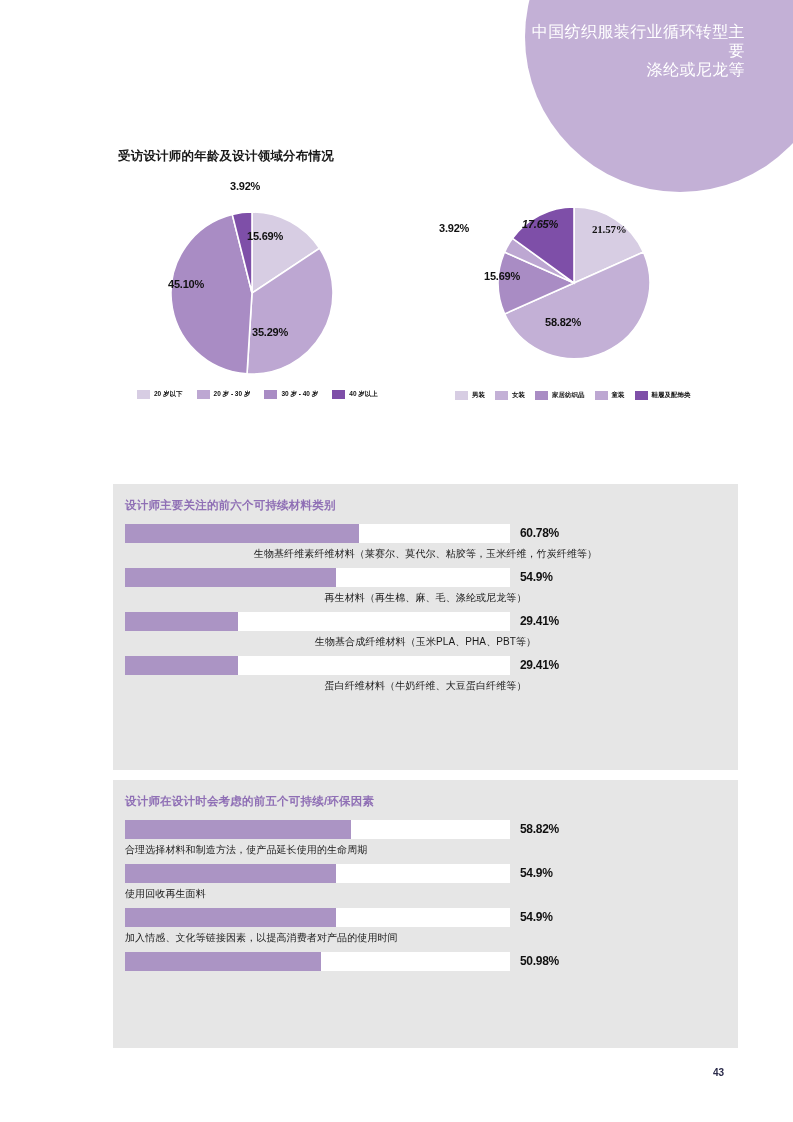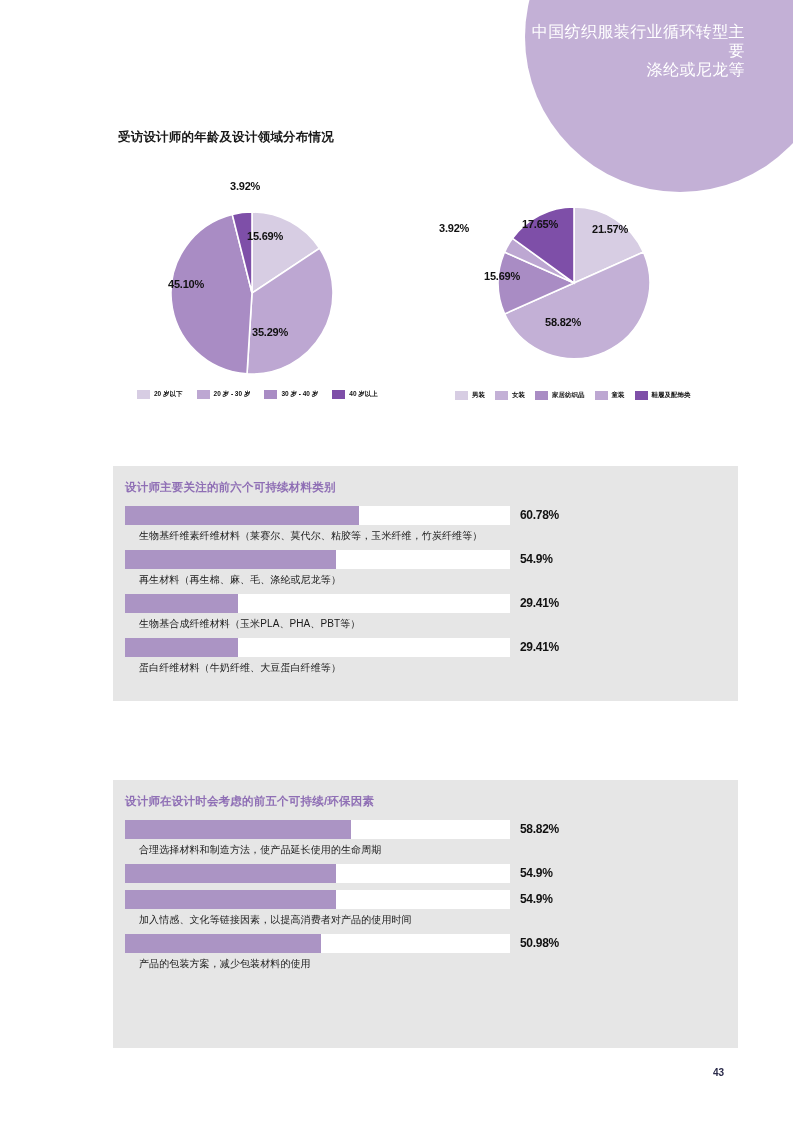--- a/index.html
+++ b/index.html
@@ -26,21 +26,21 @@
     width:220px;
     text-align:right;
     color:#ffffff;
     font-size:16px;
     line-height:19px;
     letter-spacing:.4px;
   }
   
   .section-title{
     position:absolute;
-    left:118px;top:129px;
+    left:118px;top:148px;
     font-size:12.5px;
     font-weight:600;
     color:#1a1a1a;
     letter-spacing:.2px;
   }
   
   .pie-wrap{position:absolute;}
   .pie-wrap.left{left:130px;top:178px;width:290px;height:230px;}
   .pie-wrap.right{left:440px;top:178px;width:300px;height:230px;}
   .pie-svg{display:block;}
@@ -64,21 +64,21 @@
   .legend.right .legend-item{margin-right:10px;}
   .sw{width:13px;height:9px;margin-right:4px;display:inline-block;}
   .legend-label{font-size:6.5px;font-weight:bold;color:#111;white-space:nowrap;}
   
   .panel{
     position:absolute;
     left:113px;
     width:625px;
     background:#e6e6e6;
   }
-  #panel-materials{top:466px;height:235px;}
+  #panel-materials{top:484px;height:286px;text-align:center;}
   #panel-factors{top:780px;height:268px;}
   .panel-title{
     position:absolute;
     left:12px;top:14px;
     font-size:11.5px;
     font-weight:600;
     color:#8f6fb5;
     letter-spacing:.2px;
   }
   .bars{position:absolute;left:12px;top:40px;right:12px;}
@@ -101,21 +101,20 @@
     font-weight:bold;
     color:#111;
     letter-spacing:-.3px;
   }
   .bar-label{
     margin-top:3px;
     font-size:10px;
     color:#1a1a1a;
     line-height:15px;
     letter-spacing:.1px;
-    margin-left:14px;
   }
   
   .page-number{
     position:absolute;
     left:713px;top:1067px;
     font-size:10px;
     font-weight:bold;
     color:#2b2b4a;
   }
 </style>
@@ -167,25 +166,25 @@
 <div class="pie-wrap right">
   <svg class="pie-svg" width="300" height="230" viewBox="0 0 300 230">
     <g id="pie-field-slices" transform="translate(134,105)">
         <path d="M 0 0 L 0.00 -76.00 A 76 76 0 0 1 69.43 -30.91 Z" fill="#d7cde3" stroke="#ffffff" stroke-width="1.6"></path>
         <path d="M 0 0 L 69.43 -30.91 A 76 76 0 0 1 -69.42 30.93 Z" fill="#c3b0d6" stroke="#ffffff" stroke-width="1.6"></path>
         <path d="M 0 0 L -69.42 30.93 A 76 76 0 0 1 -69.43 -30.91 Z" fill="#a98cc4" stroke="#ffffff" stroke-width="1.6"></path>
         <path d="M 0 0 L -69.43 -30.91 A 76 76 0 0 1 -61.49 -44.66 Z" fill="#bda7d2" stroke="#ffffff" stroke-width="1.6"></path>
         <path d="M 0 0 L -61.49 -44.66 A 76 76 0 0 1 -0.00 -76.00 Z" fill="#7e4fa8" stroke="#ffffff" stroke-width="1.6"></path>
       </g>
   </svg>
-  <div class="pie-label" style="left:152px;top:45px;">21.57%</div>
+  <div class="pie-label" style="left:152px;top:45px;font-family:Liberation Serif, serif;">21.57%</div>
   <div class="pie-label" style="left:105px;top:138px;">58.82%</div>
   <div class="pie-label" style="left:44px;top:92px;">15.69%</div>
   <div class="pie-label" style="left:-1px;top:44px;">3.92%</div>
-  <div class="pie-label" style="left:82px;top:40px;">17.65%</div>
+  <div class="pie-label" style="left:82px;top:40px;font-style:italic;">17.65%</div>
 </div>
 
 <div class="legend right">
   <div class="legend-item">
     <span class="sw" style="background:#d7cde3"></span>
     <span class="legend-label">男装</span>
   </div>
   <div class="legend-item">
     <span class="sw" style="background:#c3b0d6"></span>
     <span class="legend-label">女装</span>
@@ -246,31 +245,31 @@
           <div class="bar-fill" style="width: 58.82%;"></div>
         </div>
         <div class="bar-value">58.82%</div>
         <div class="bar-label">合理选择材料和制造方法，使产品延长使用的生命周期</div>
       </div>
       <div class="bar-row">
         <div class="bar-track">
           <div class="bar-fill" style="width: 54.9%;"></div>
         </div>
         <div class="bar-value">54.9%</div>
+        <div class="bar-label">使用回收再生面料</div>
       </div>
       <div class="bar-row">
         <div class="bar-track">
           <div class="bar-fill" style="width: 54.9%;"></div>
         </div>
         <div class="bar-value">54.9%</div>
         <div class="bar-label">加入情感、文化等链接因素，以提高消费者对产品的使用时间</div>
       </div>
       <div class="bar-row">
         <div class="bar-track">
           <div class="bar-fill" style="width: 50.98%;"></div>
         </div>
         <div class="bar-value">50.98%</div>
-        <div class="bar-label">产品的包装方案，减少包装材料的使用</div>
       </div>
     </div>
 </div>
 
 <div class="page-number">43</div>
 
 </body></html>

